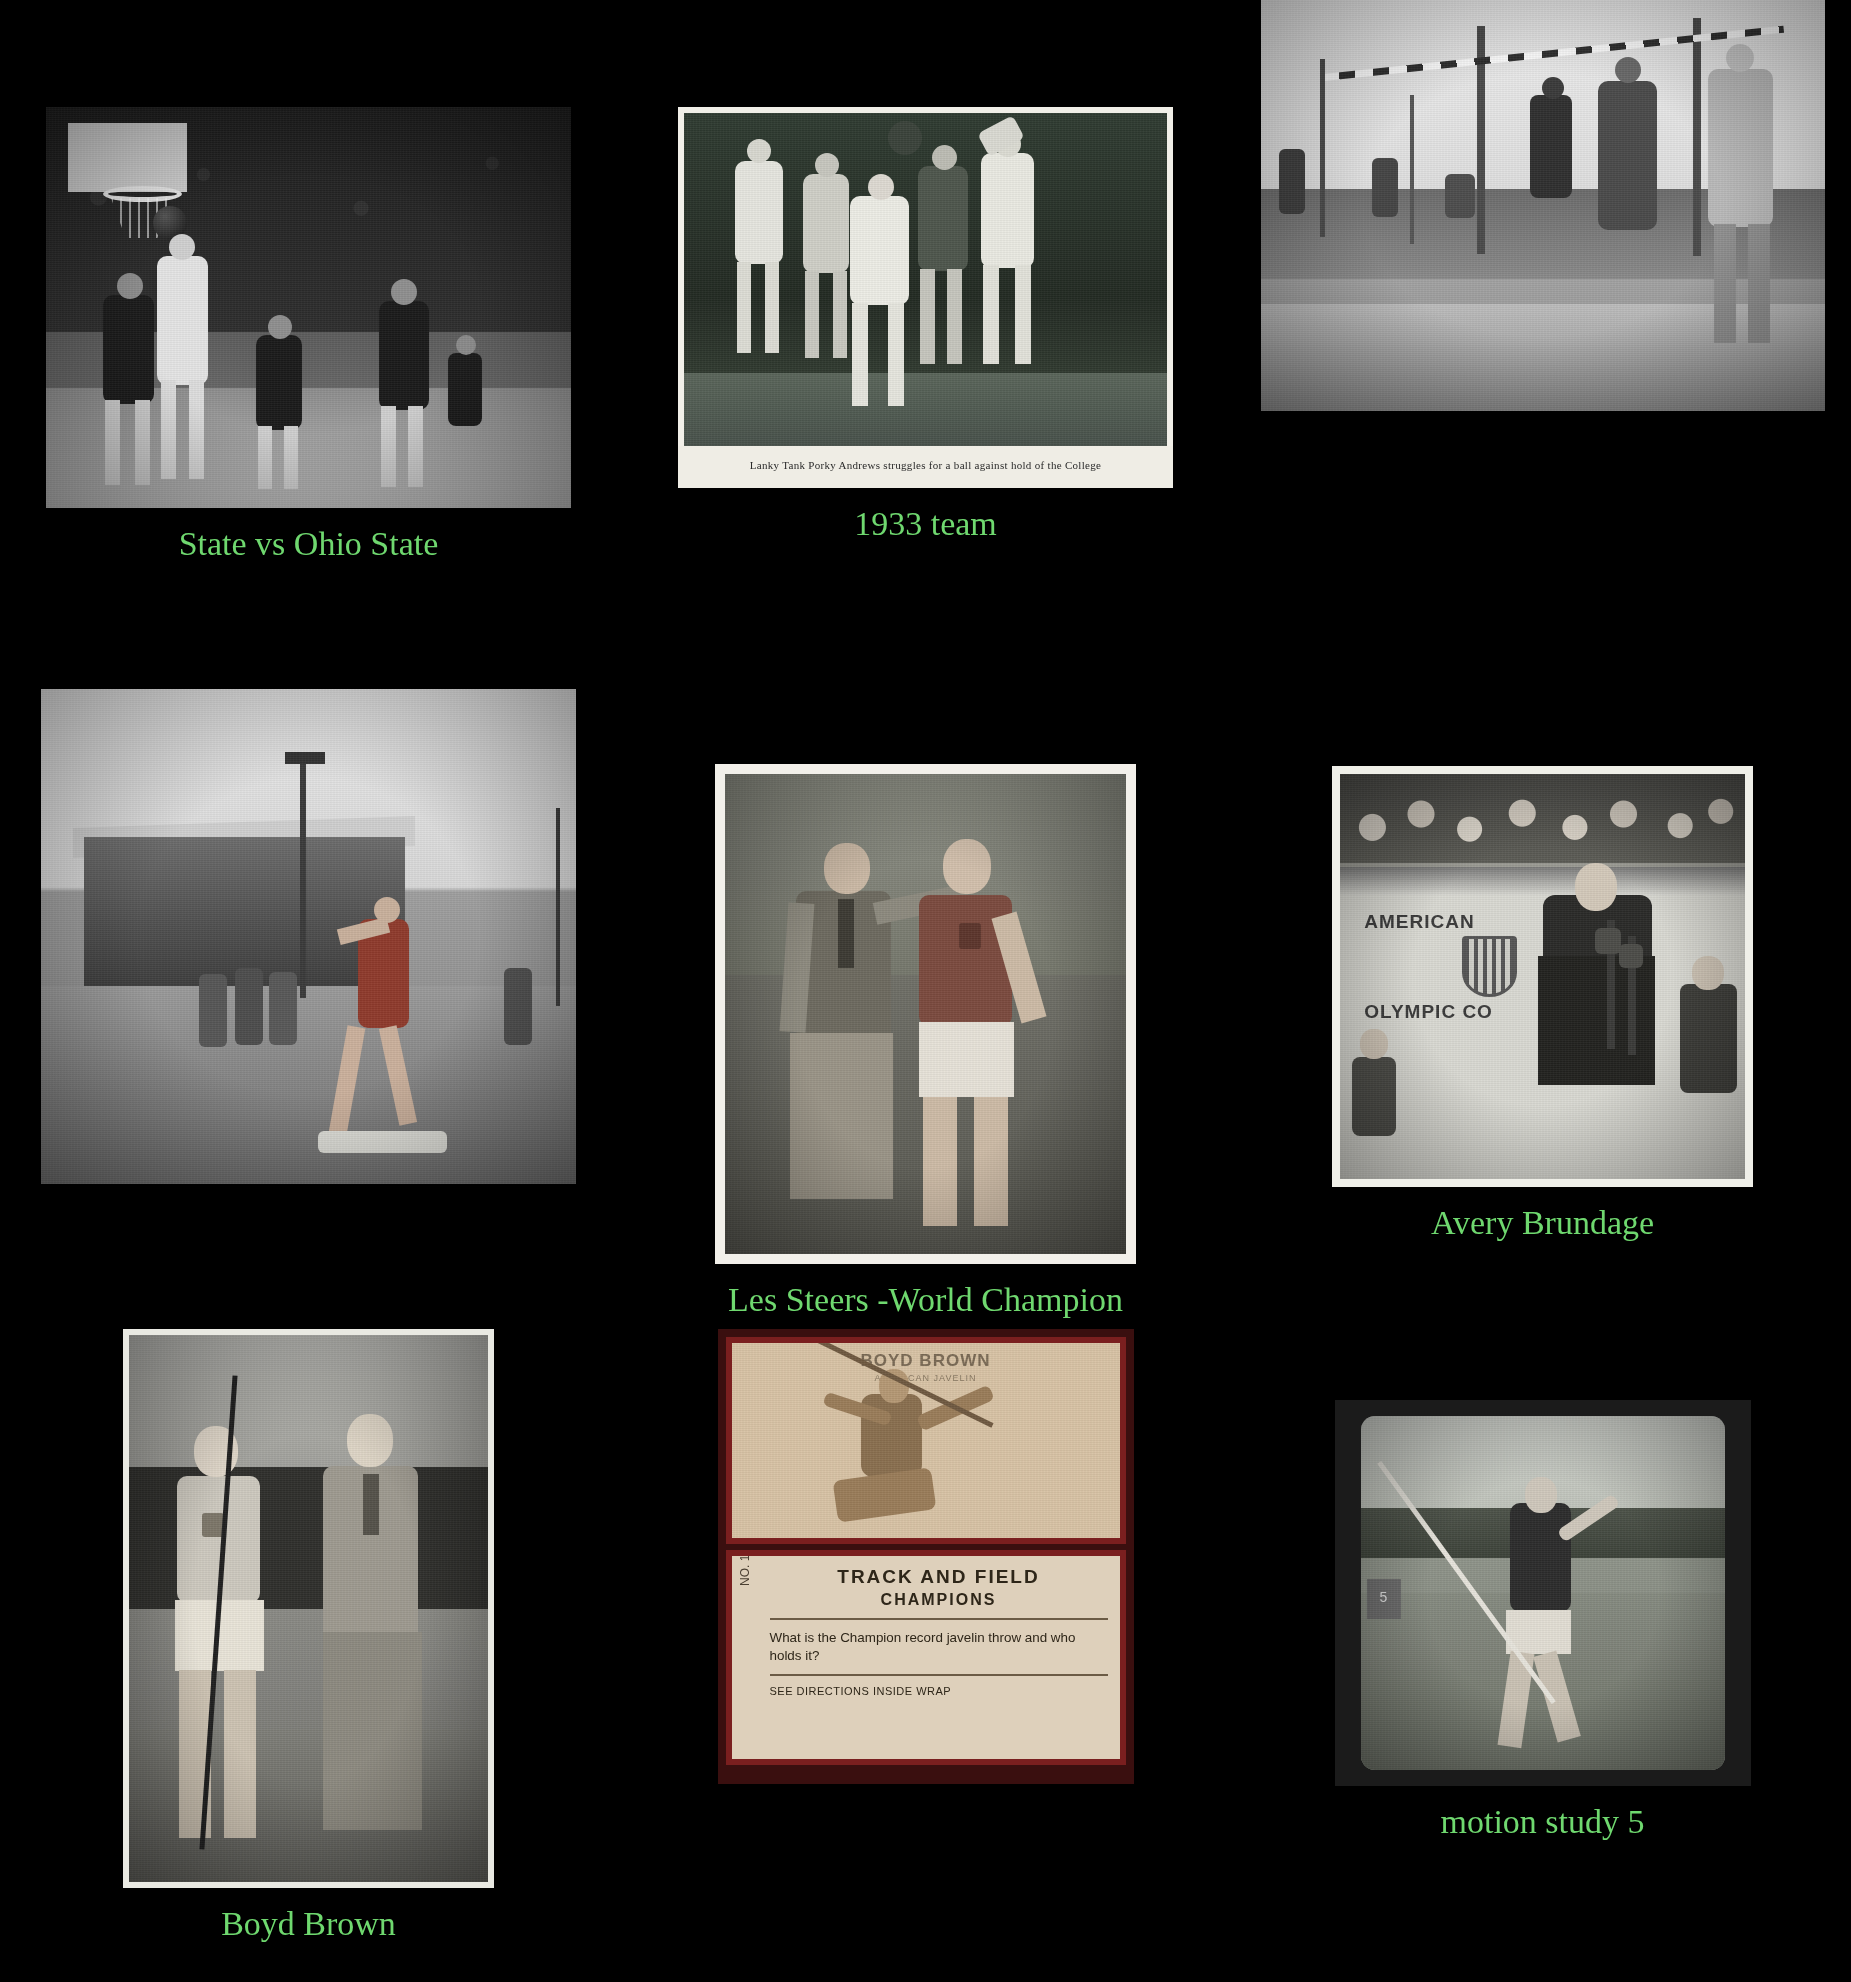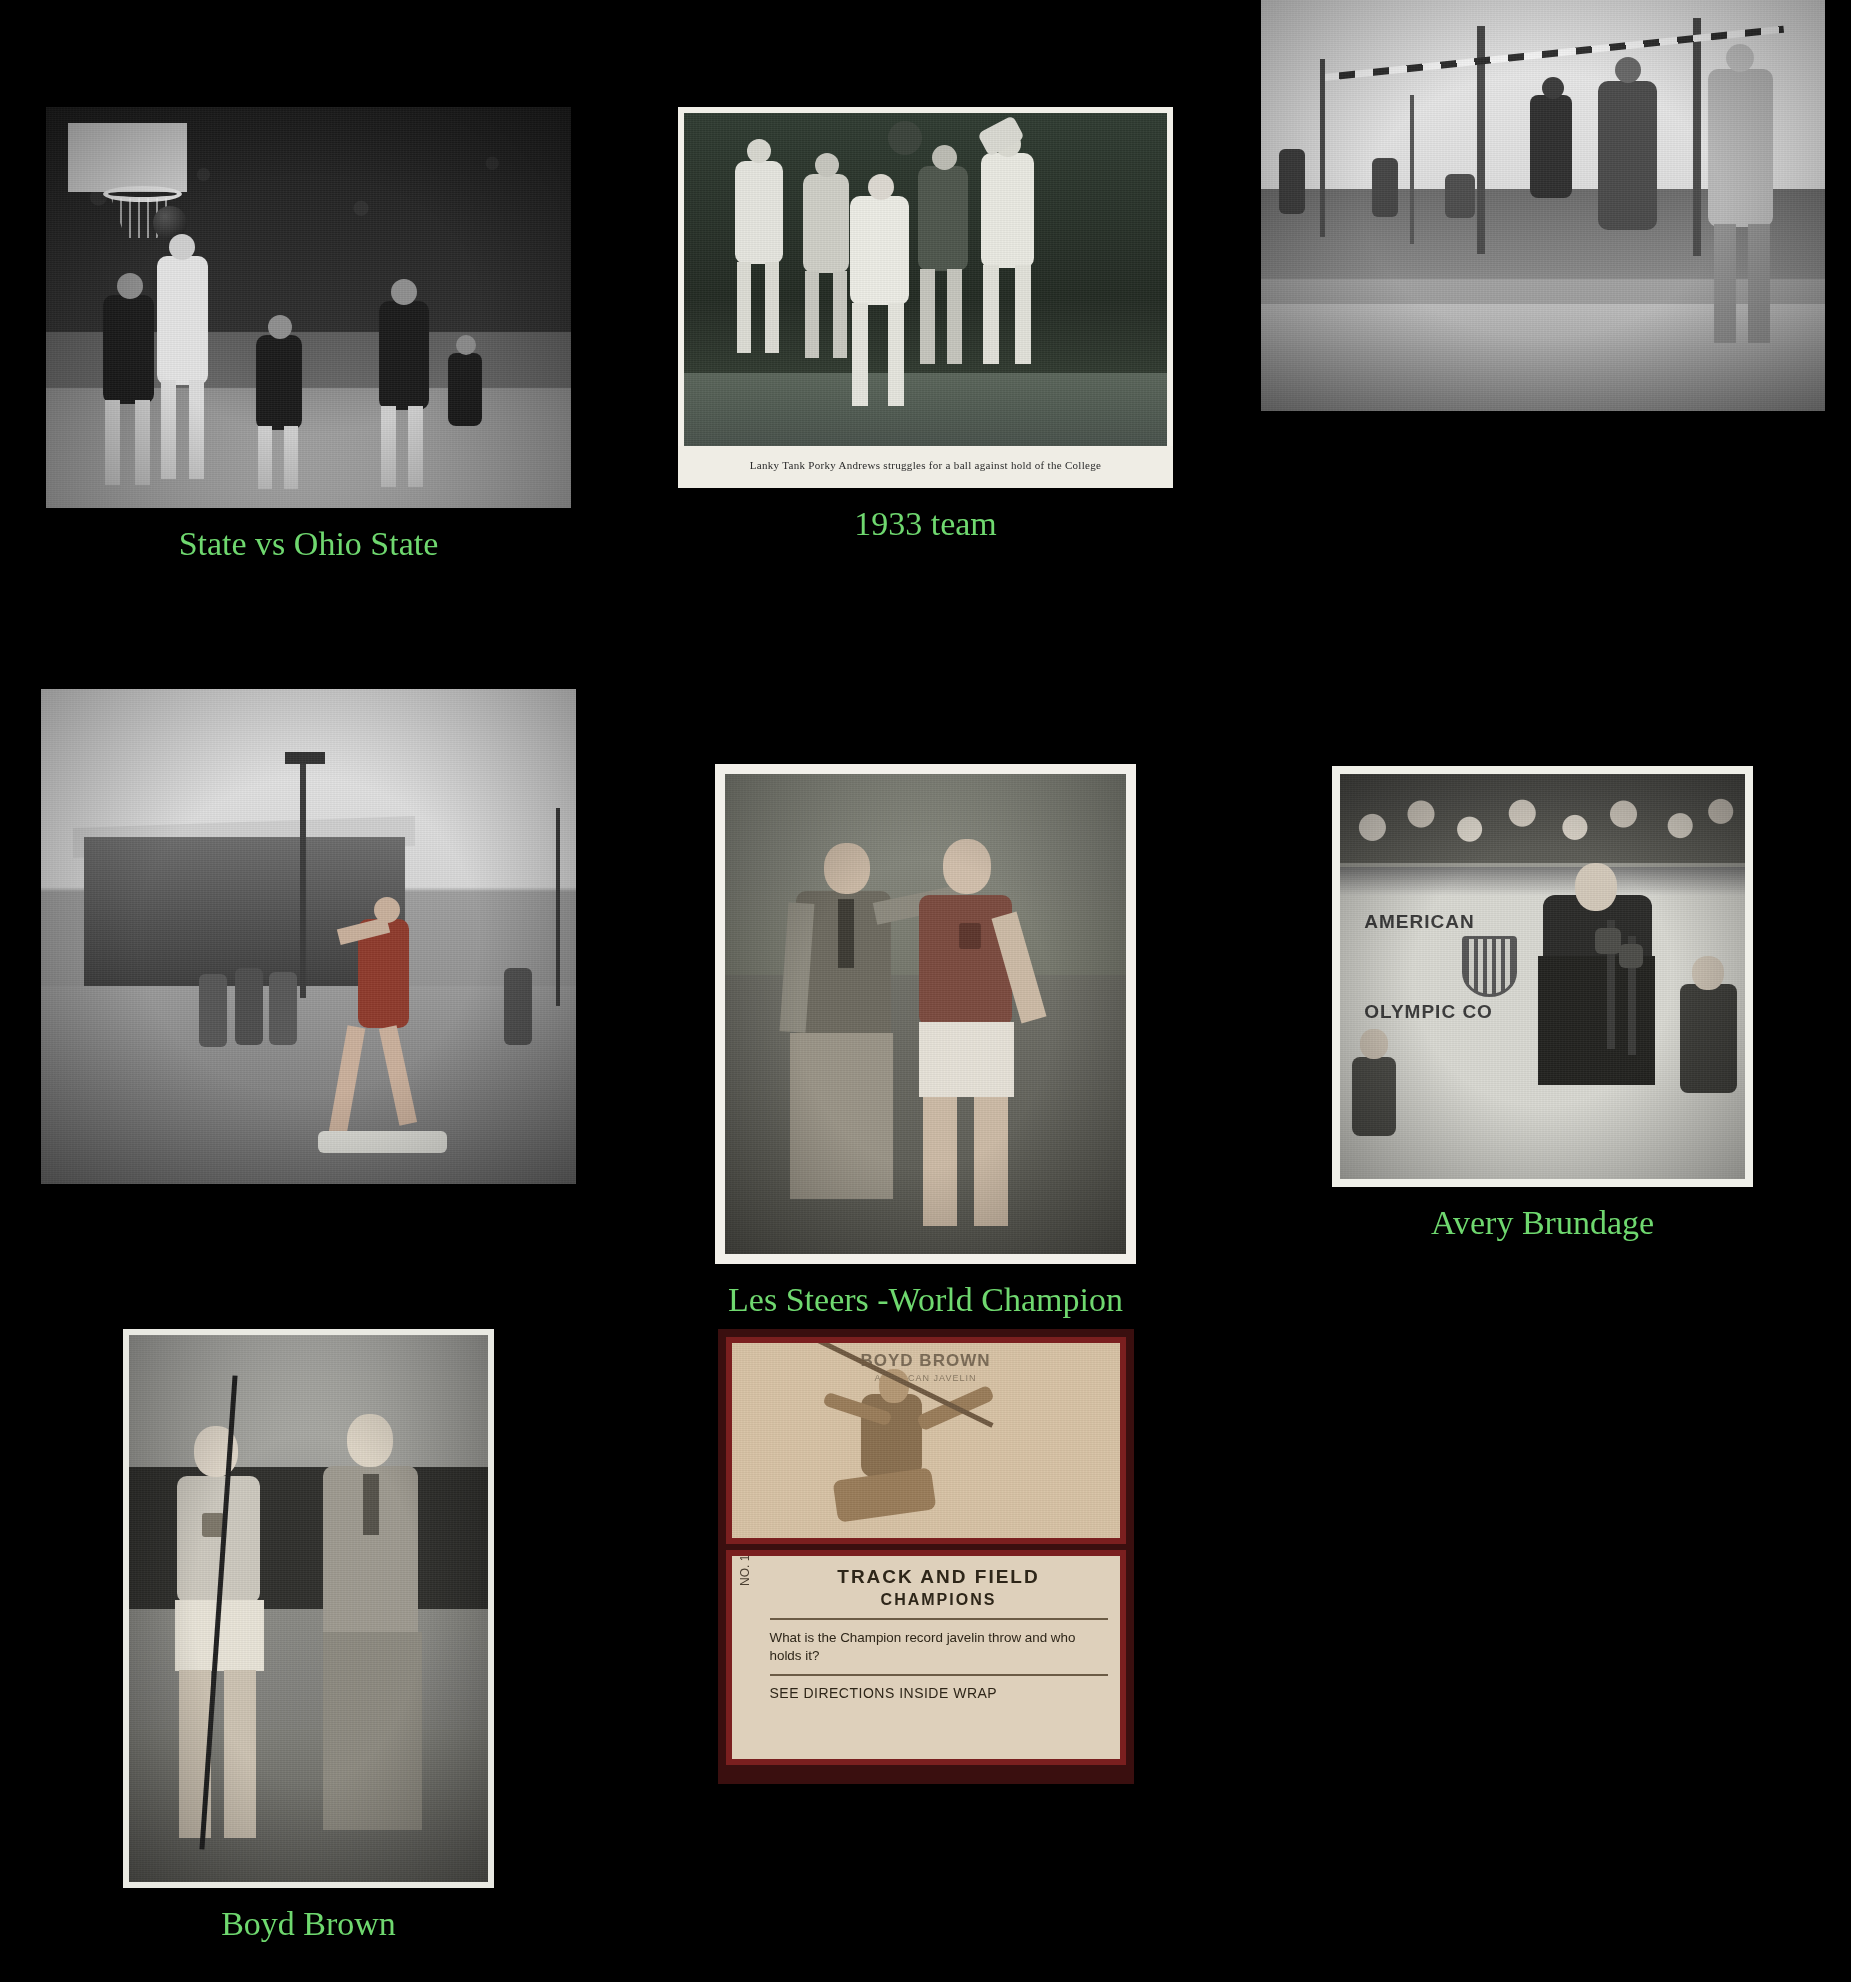--- a/index.html
+++ b/index.html
@@ -124,21 +124,21 @@
   #p8 { width: 416px; height: 455px; background:#3a0f0f; padding:8px; }
   #p8 .card-top { position:relative; height:47%; background:#d8c3a5; border:6px solid #7a1f1f; overflow:hidden; }
   #p8 .card-bot { position:relative; height:49%; margin-top:6px; background:#ded0bb; border:6px solid #7a1f1f; overflow:hidden; padding:10px 12px; }
   #p8 .ct-name { position:absolute; left:0; right:0; top:8px; text-align:center; font-family:"Liberation Sans",sans-serif; font-weight:700; font-size:17px; color:#7a6a55; letter-spacing:1px; }
   #p8 .ct-sub { position:absolute; left:0; right:0; top:30px; text-align:center; font-family:"Liberation Sans",sans-serif; font-size:9px; color:#8a7a63; letter-spacing:1px; }
   #p8 .side-no { position:absolute; left:6px; top:30px; font-family:"Liberation Sans",sans-serif; font-size:12px; color:#4a3f32; transform: rotate(-90deg); transform-origin: left top; white-space:nowrap; }
   #p8 .hdr { text-align:center; font-family:"Liberation Sans",sans-serif; font-weight:700; font-size:19px; color:#2e2619; letter-spacing:2px; margin-left:26px; }
   #p8 .hdr2 { text-align:center; font-family:"Liberation Sans",sans-serif; font-weight:700; font-size:16px; color:#2e2619; letter-spacing:2px; margin-left:26px; margin-top:3px; }
   #p8 .rule { height:2px; background:#6b5b45; margin:9px 0 9px 26px; }
   #p8 .q { font-family:"Liberation Sans",sans-serif; font-size:13.4px; color:#2e2619; margin-left:26px; line-height:1.35; }
-  #p8 .dirs { font-family:"Liberation Sans",sans-serif; font-size:14px; color:#2e2619; margin-left:26px; letter-spacing:0.5px; }
+  #p8 .dirs { font-family:"Liberation Sans",sans-serif; font-size:11px; color:#2e2619; margin-left:26px; letter-spacing:0.5px; }
 
   
   #p9 { width: 416px; height: 386px; background:#1b1b1b; padding:16px 26px; }
   #p9 .inner { position:relative; width:100%; height:100%; background:linear-gradient(180deg,#cfd2cc 0%,#b9bdb4 38%,#8f948a 39%,#7b8076 100%); border-radius:14px; overflow:hidden; }
   #p9 .trees { position:absolute; left:0; right:0; top:26%; height:14%; background:linear-gradient(180deg,#4d5349,#3c4239); }
   #p9 .tag { position:absolute; left:6px; top:46%; width:34px; height:40px; background:#6a6a6a; color:#ddd; font-size:14px; font-family:"Liberation Sans",sans-serif; }
 
   .cell.c1 { justify-content:flex-start; padding-top:107px; }
   .cell.c2 { justify-content:flex-start; padding-top:107px; }
   .cell.c3 { justify-content:flex-start; padding-top:0px; }
@@ -411,15 +411,39 @@
           <div class="hdr2">CHAMPIONS</div>
           <div class="rule"></div>
           <div class="q">What is the Champion record javelin throw and who holds it?</div>
           <div class="rule"></div>
           <div class="dirs">SEE DIRECTIONS INSIDE WRAP</div>
         </div>
       </div>
     </div>
   </div>
 
+  <div class="cell c9">
+    <div class="cell-inner">
+      <div class="photo" id="p9">
+        <div class="inner">
+          <div class="trees"></div>
+          <div style="position:absolute;left:0;right:0;bottom:0;height:50%;background:linear-gradient(180deg,#868b80,#6d7268);"></div>
+          <div class="tag">
+            <span style="display:block;text-align:center;margin-top:10px;">5</span>
+          </div>
+
+          <div style="position:absolute;left:149px;top:87px;width:61px;height:109px;background:#2c2c2c;border-radius:10px;"></div>
+          <div style="position:absolute;left:164px;top:61px;width:32px;height:36px;border-radius:46%;background:#cfc8bc;"></div>
+          <div style="position:absolute;left:145px;top:194px;width:65px;height:44px;background:#e2ded4;"></div>
+          <div style="position:absolute;left:143px;top:236px;width:24px;height:95px;background:#cac2b4;transform:rotate(8deg);"></div>
+          <div style="position:absolute;left:184px;top:236px;width:24px;height:89px;background:#cac2b4;transform:rotate(-16deg);"></div>
+          <div style="position:absolute;left:194px;top:95px;width:67px;height:14px;background:#cfc8bc;transform:rotate(-34deg);border-radius:6px;"></div>
+          <div class="javelin" style="left:103px; top:18px; height:297px; transform: rotate(-36deg); background:#e7e4dc;"></div>
+          <div class="grain"></div>
+          <div class="vignette"></div>
+        </div>
+      </div>
+      <div class="caption">motion study 5</div>
+    </div>
+  </div>
 
 </div>
 
 
 </body></html>

